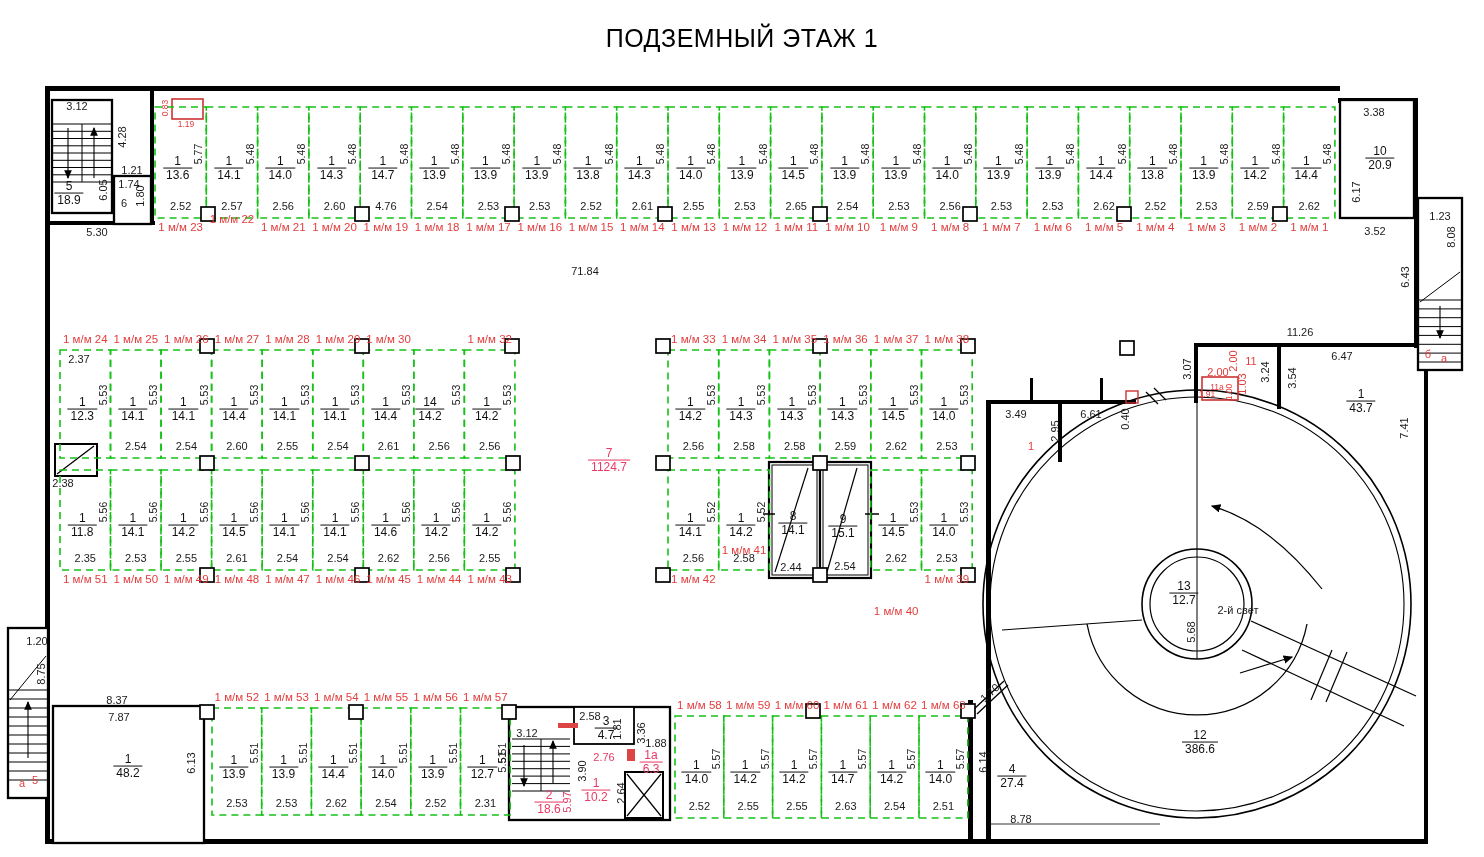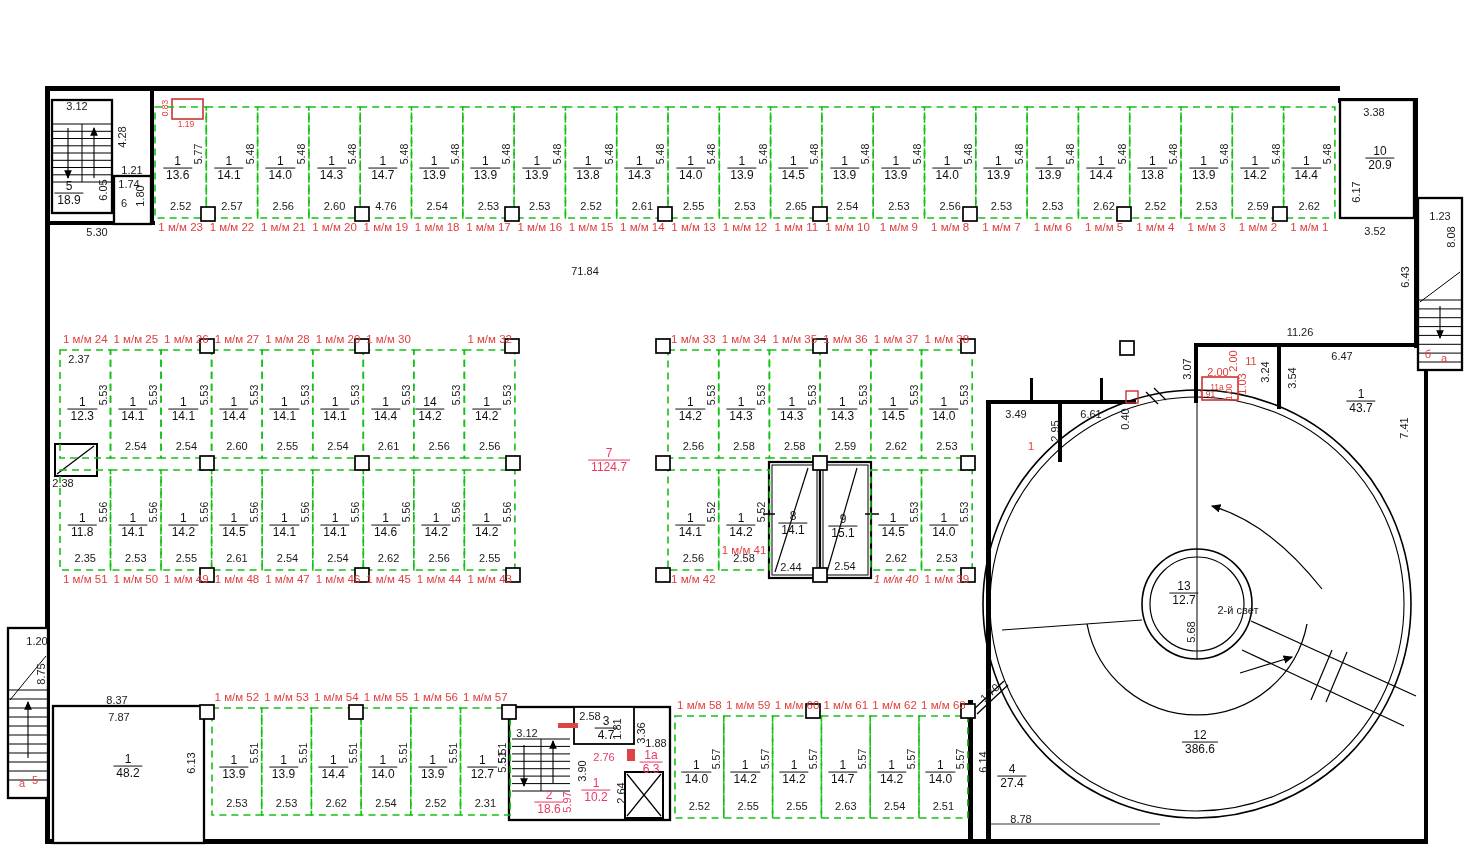--- a/index.html
+++ b/index.html
@@ -22,20 +22,21 @@
   .frac .den{border-top:1.2px solid currentColor;}
   .frac.pink{color:var(--pink);}
   .wdim{position:absolute;font-size:11px;color:var(--dim);transform:translate(-50%,-50%);line-height:1;}
   .ddim{position:absolute;font-size:10.5px;color:var(--dim);
         transform:translate(-50%,-50%) rotate(-90deg);line-height:1;}
 </style>
 </head>
 <body>
 
 <div id="plan">
+  <div id="title">ПОДЗЕМНЫЙ ЭТАЖ 1</div>
 
   <svg id="lines" width="1484" height="857" viewBox="0 0 1484 857">
     <defs>
       <marker id="arr" markerWidth="9" markerHeight="8" refX="7" refY="3.5" orient="auto">
         <path d="M0,0 L8,3.5 L0,7 z" fill="#000"></path>
       </marker>
     </defs>
 
     <g fill="#000">
       <rect x="45" y="86" width="1295" height="5"></rect>
@@ -258,21 +259,21 @@
         <line x1="524" y1="745" x2="524" y2="786" stroke="#000" stroke-width="1.1" marker-end="url(#arr)"></line>
       </g>
   </svg>
 <div class="mm" style="left: 180.65px; top: 228px;">1 м/м 23</div>
     <div class="frac" style="left: 177.65px; top: 168.05px;">
       <span>1</span>
       <span class="den">13.6</span>
     </div>
     <div class="ddim rot" style="left: 198.3px; top: 153.62px;">5.77</div>
     <div class="wdim" style="left: 180.65px; top: 206px;">2.52</div>
-    <div class="mm" style="left: 231.95px; top: 228px;">1 м/м 22</div>
+    <div class="mm" style="left: 231.95px; top: 220px;">1 м/м 22</div>
     <div class="frac" style="left: 228.95px; top: 168.05px;">
       <span>1</span>
       <span class="den">14.1</span>
     </div>
     <div class="ddim rot" style="left: 249.6px; top: 153.62px;">5.48</div>
     <div class="wdim" style="left: 231.95px; top: 206px;">2.57</div>
     <div class="mm" style="left: 283.25px; top: 228px;">1 м/м 21</div>
     <div class="frac" style="left: 280.25px; top: 168.05px;">
       <span>1</span>
       <span class="den">14.0</span>
@@ -592,21 +593,21 @@
     </div>
     <div class="ddim rot" style="left: 710.7px; top: 512px;">5.52</div>
     <div class="wdim" style="left: 693.35px; top: 558px;">2.56</div>
     <div class="mm" style="left: 744.05px; top: 551px;">1 м/м 41</div>
     <div class="frac" style="left: 741.05px; top: 525px;">
       <span>1</span>
       <span class="den">14.2</span>
     </div>
     <div class="ddim rot" style="left: 761.4px; top: 512px;">5.52</div>
     <div class="wdim" style="left: 744.05px; top: 558px;">2.58</div>
-    <div class="mm" style="left: 896.15px; top: 580px; font-style: italic;">1 м/м 40</div>
+    <div class="mm" style="left: 896.15px; top: 612px;">1 м/м 40</div>
     <div class="frac" style="left: 893.15px; top: 525px;">
       <span>1</span>
       <span class="den">14.5</span>
     </div>
     <div class="ddim rot" style="left: 913.5px; top: 512px;">5.53</div>
     <div class="wdim" style="left: 896.15px; top: 558px;">2.62</div>
     <div class="mm" style="left: 946.85px; top: 580px;">1 м/м 39</div>
     <div class="frac" style="left: 943.85px; top: 525px;">
       <span>1</span>
       <span class="den">14.0</span>

